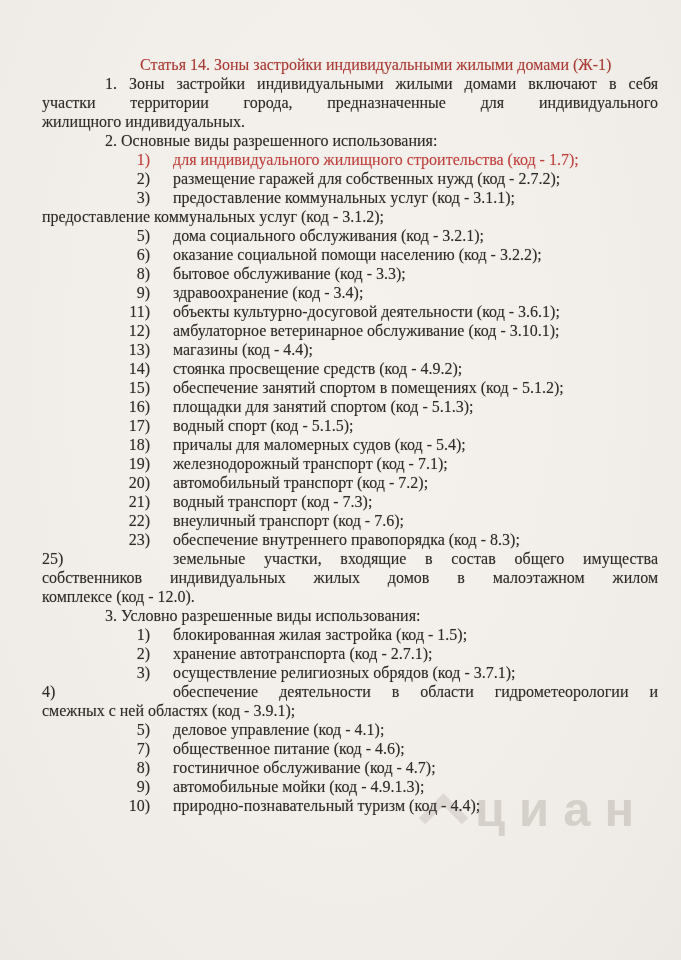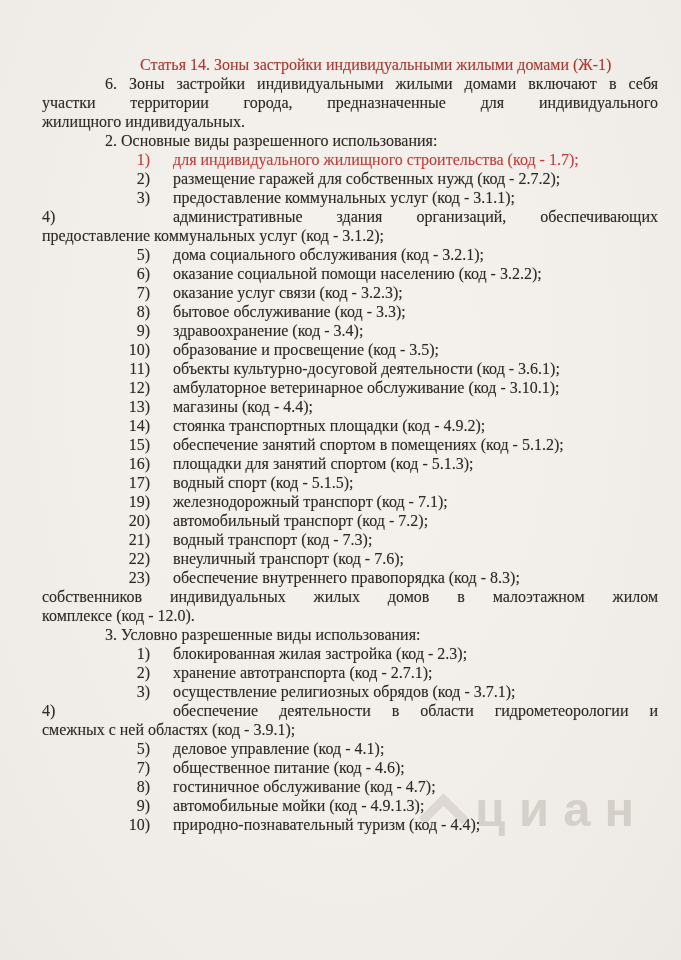--- a/index.html
+++ b/index.html
@@ -52,106 +52,103 @@
 <div class="page">
   <div class="watermark">
     <span class="wm-chev"></span>
     <span>циан</span>
   </div>
 
   <div class="doc">
     <div class="line title-line">Статья 14. Зоны застройки индивидуальными жилыми домами (Ж-1)</div>
 
     <div>
-        <div class="line stretch indent">6. Зоны застройки индивидуальными жилыми домами включают в себя</div>
+        <div class="line stretch indent">1. Зоны застройки индивидуальными жилыми домами включают в себя</div>
         <div class="line stretch">участки территории города, предназначенные для индивидуального</div>
         <div class="line">жилищного индивидуальных.</div>
       </div>
 
     <div class="line heading">2. Основные виды разрешенного использования:</div>
 
     <div>
         <div class="item red">
           <div class="line"><span class="num">1)</span><span class="tab"></span><span>для индивидуального жилищного строительства (код - 1.7);</span></div>
         </div>
         <div class="item">
           <div class="line"><span class="num">2)</span><span class="tab"></span><span>размещение гаражей для собственных нужд (код - 2.7.2);</span></div>
         </div>
         <div class="item">
           <div class="line"><span class="num">3)</span><span class="tab"></span><span>предоставление коммунальных услуг (код - 3.1.1);</span></div>
         </div>
         <div class="item">
-          <div class="line stretch"><span class="num">4)</span><span class="tab"></span><span>административные здания организаций, обеспечивающих</span></div>
           <div class="line">предоставление коммунальных услуг (код - 3.1.2);</div>
         </div>
         <div class="item">
           <div class="line"><span class="num">5)</span><span class="tab"></span><span>дома социального обслуживания (код - 3.2.1);</span></div>
         </div>
         <div class="item">
           <div class="line"><span class="num">6)</span><span class="tab"></span><span>оказание социальной помощи населению (код - 3.2.2);</span></div>
         </div>
         <div class="item">
-          <div class="line"><span class="num">7)</span><span class="tab"></span><span>оказание услуг связи (код - 3.2.3);</span></div>
-        </div>
-        <div class="item">
           <div class="line"><span class="num">8)</span><span class="tab"></span><span>бытовое обслуживание (код - 3.3);</span></div>
         </div>
         <div class="item">
           <div class="line"><span class="num">9)</span><span class="tab"></span><span>здравоохранение (код - 3.4);</span></div>
-        </div>
-        <div class="item">
-          <div class="line"><span class="num">10)</span><span class="tab"></span><span>образование и просвещение (код - 3.5);</span></div>
         </div>
         <div class="item">
           <div class="line"><span class="num">11)</span><span class="tab"></span><span>объекты культурно-досуговой деятельности (код - 3.6.1);</span></div>
         </div>
         <div class="item">
           <div class="line"><span class="num">12)</span><span class="tab"></span><span>амбулаторное ветеринарное обслуживание (код - 3.10.1);</span></div>
         </div>
         <div class="item">
           <div class="line"><span class="num">13)</span><span class="tab"></span><span>магазины (код - 4.4);</span></div>
         </div>
         <div class="item">
-          <div class="line"><span class="num">14)</span><span class="tab"></span><span>стоянка транспортных площадки (код - 4.9.2);</span></div>
+          <div class="line"><span class="num">14)</span><span class="tab"></span><span>стоянка просвещение средств (код - 4.9.2);</span></div>
         </div>
         <div class="item">
           <div class="line"><span class="num">15)</span><span class="tab"></span><span>обеспечение занятий спортом в помещениях (код - 5.1.2);</span></div>
         </div>
         <div class="item">
           <div class="line"><span class="num">16)</span><span class="tab"></span><span>площадки для занятий спортом (код - 5.1.3);</span></div>
         </div>
         <div class="item">
           <div class="line"><span class="num">17)</span><span class="tab"></span><span>водный спорт (код - 5.1.5);</span></div>
+        </div>
+        <div class="item">
+          <div class="line"><span class="num">18)</span><span class="tab"></span><span>причалы для маломерных судов (код - 5.4);</span></div>
         </div>
         <div class="item">
           <div class="line"><span class="num">19)</span><span class="tab"></span><span>железнодорожный транспорт (код - 7.1);</span></div>
         </div>
         <div class="item">
           <div class="line"><span class="num">20)</span><span class="tab"></span><span>автомобильный транспорт (код - 7.2);</span></div>
         </div>
         <div class="item">
           <div class="line"><span class="num">21)</span><span class="tab"></span><span>водный транспорт (код - 7.3);</span></div>
         </div>
         <div class="item">
           <div class="line"><span class="num">22)</span><span class="tab"></span><span>внеуличный транспорт (код - 7.6);</span></div>
         </div>
         <div class="item">
           <div class="line"><span class="num">23)</span><span class="tab"></span><span>обеспечение внутреннего правопорядка (код - 8.3);</span></div>
         </div>
         <div class="item">
+          <div class="line stretch"><span class="num">25)</span><span class="tab"></span><span>земельные участки, входящие в состав общего имущества</span></div>
           <div class="line stretch">собственников индивидуальных жилых домов в малоэтажном жилом</div>
           <div class="line">комплексе (код - 12.0).</div>
         </div>
       </div>
 
     <div class="line heading">3. Условно разрешенные виды использования:</div>
 
     <div>
         <div class="item">
-          <div class="line"><span class="num">1)</span><span class="tab"></span><span>блокированная жилая застройка (код - 2.3);</span></div>
+          <div class="line"><span class="num">1)</span><span class="tab"></span><span>блокированная жилая застройка (код - 1.5);</span></div>
         </div>
         <div class="item">
           <div class="line"><span class="num">2)</span><span class="tab"></span><span>хранение автотранспорта (код - 2.7.1);</span></div>
         </div>
         <div class="item">
           <div class="line"><span class="num">3)</span><span class="tab"></span><span>осуществление религиозных обрядов (код - 3.7.1);</span></div>
         </div>
         <div class="item">
           <div class="line stretch"><span class="num">4)</span><span class="tab"></span><span>обеспечение деятельности в области гидрометеорологии и</span></div>
           <div class="line">смежных с ней областях (код - 3.9.1);</div>

